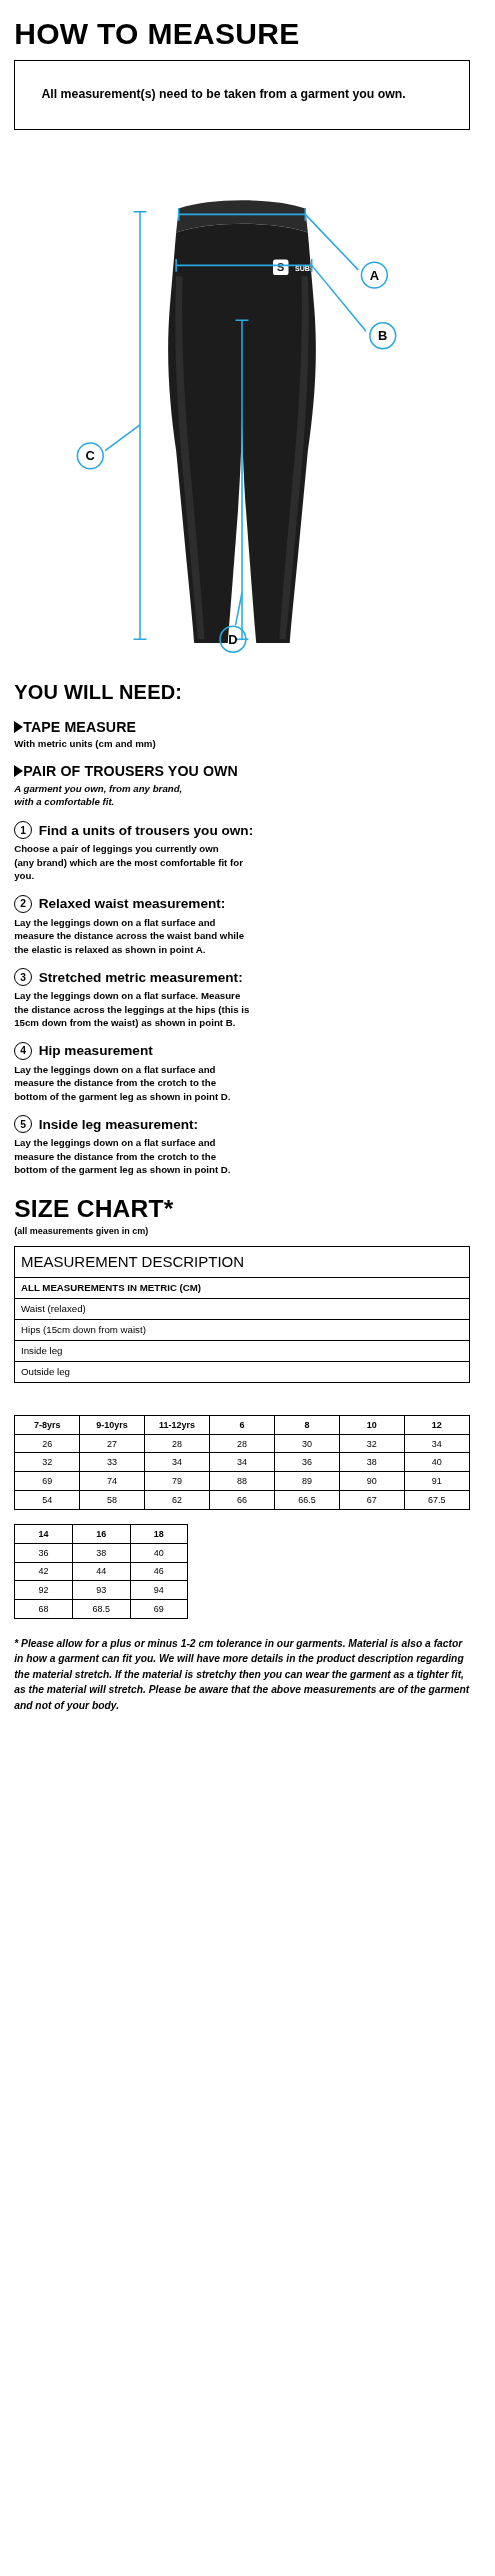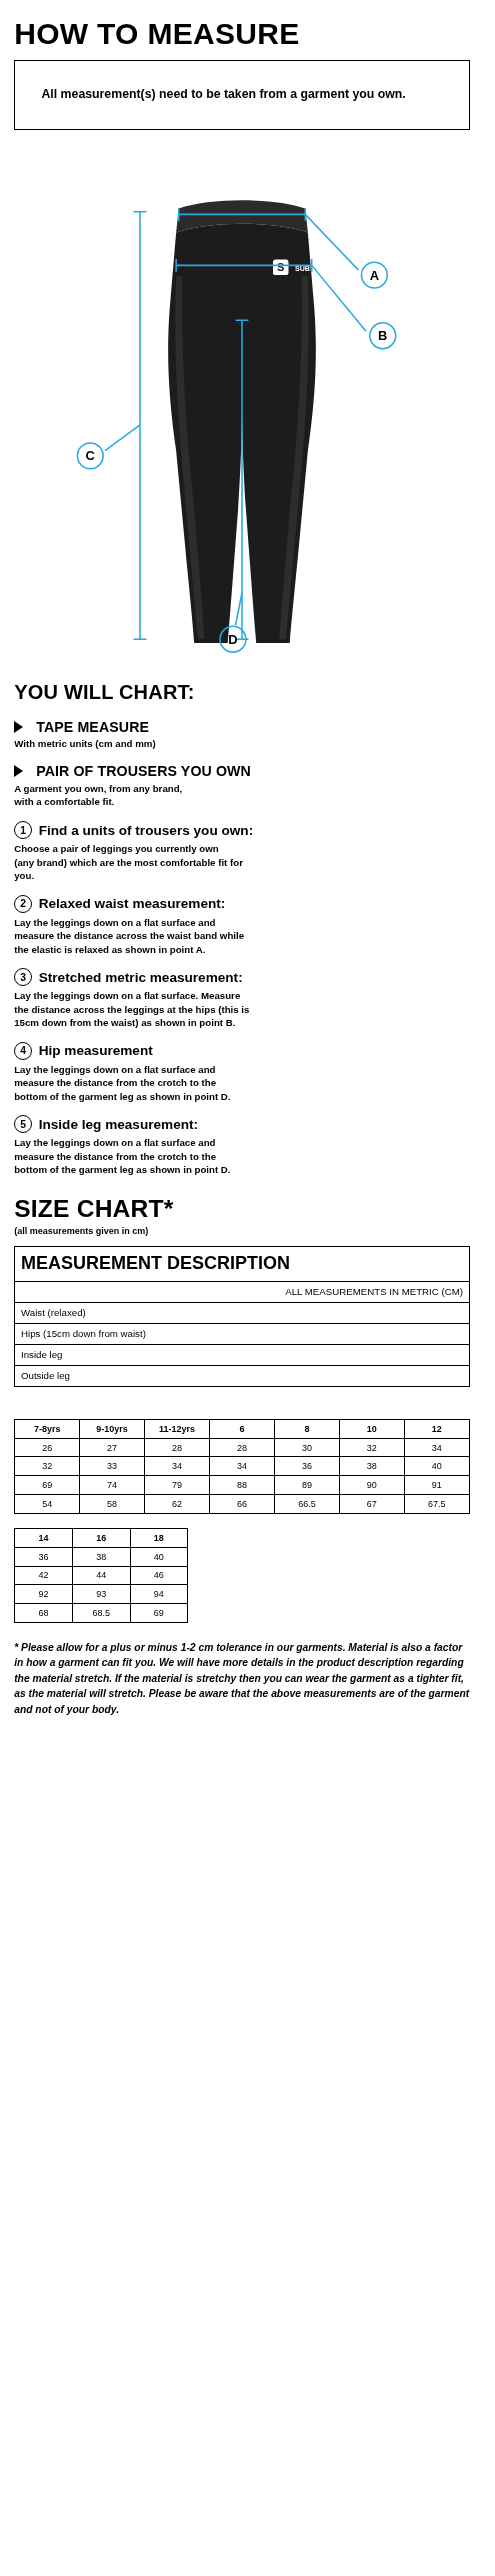--- a/index.html
+++ b/index.html
@@ -73,21 +73,21 @@
     margin: 0 0 10.3px 0;
   }
 
   
   .need-item {
     margin-bottom: 13px;
   }
   .need-head {
     display: flex;
     align-items: center;
-    gap: 13px;
+    gap: 0;
   }
   .tri {
     width: 0; height: 0;
     border-left: 9.7px solid #000;
     border-top: 6.5px solid transparent;
     border-bottom: 6.5px solid transparent;
     flex: 0 0 auto;
   }
   .need-title {
     font-size: 14.2px;
@@ -140,28 +140,27 @@
     width: 100%;
     margin-bottom: 17px;
     border: 1.3px solid #000;
   }
   .desc-table td {
     border: 0.6px solid #000;
     padding: 4.5px 5.8px;
     font-size: 9.7px;
   }
   .desc-table .hdr-big td {
-    font-size: 18px;
-    font-weight: bold;
+    font-size: 15px;
+    font-weight: normal;
     padding: 6.5px 5.8px;
   }
   .desc-table .hdr-mid td {
     font-size: 9.7px;
-    font-weight: normal;
-    text-align: right;
+    font-weight: bold;
   }
 
   .size-table {
     width: 100%;
     border: 1.3px solid #000;
     margin-bottom: 14.2px;
     table-layout: fixed;
     margin-top: 32px;
   }
   .size-table th, .size-table td {
@@ -263,36 +262,36 @@
 
       <line x1="350" y1="268" x2="350" y2="762" stroke="#29a9e1" stroke-width="2.4"></line>
       <line x1="340" y1="268" x2="360" y2="268" stroke="#29a9e1" stroke-width="2.4"></line>
       <line x1="340" y1="762" x2="360" y2="762" stroke="#29a9e1" stroke-width="2.4"></line>
       <line x1="350" y1="690" x2="340" y2="740" stroke="#29a9e1" stroke-width="2.4"></line>
       <circle cx="336" cy="762" r="20" fill="none" stroke="#29a9e1" stroke-width="2.4"></circle>
       <text x="336" y="769" font-family="Liberation Sans, sans-serif" font-size="20" font-weight="bold" fill="#000" text-anchor="middle">D</text>
     </svg>
   </div>
 
-  <h2 class="section-title">YOU WILL CHART:</h2>
+  <h2 class="section-title">YOU WILL NEED:</h2>
 
   <div class="need-item">
     <div class="need-head">
       <span class="tri"></span>
       <span class="need-title">TAPE MEASURE</span>
     </div>
     <p class="need-sub" style="white-space: pre-line;">With metric units (cm and mm)</p>
   </div>
 
   <div class="need-item">
     <div class="need-head">
       <span class="tri"></span>
       <span class="need-title">PAIR OF TROUSERS YOU OWN</span>
     </div>
-    <p class="need-sub" style="white-space: pre-line;">A garment you own, from any brand,
+    <p class="need-sub" style="white-space: pre-line; font-style: italic;">A garment you own, from any brand,
 with a comfortable fit.</p>
   </div>
 
   <div class="step">
     <div class="step-head">
       <span class="circle-num">1</span>
       <span class="step-title">Find a units of trousers you own:</span>
     </div>
     <p class="step-body" style="white-space: pre-line;">Choose a pair of leggings you currently own
 (any brand) which are the most comfortable fit for

